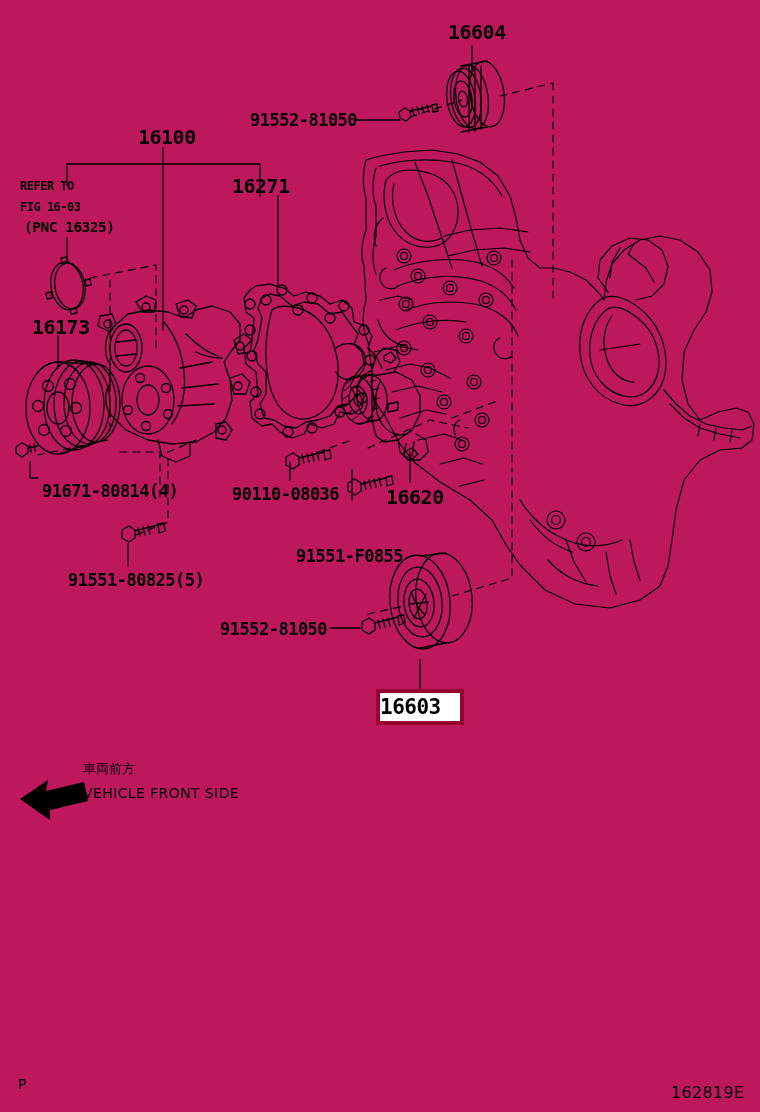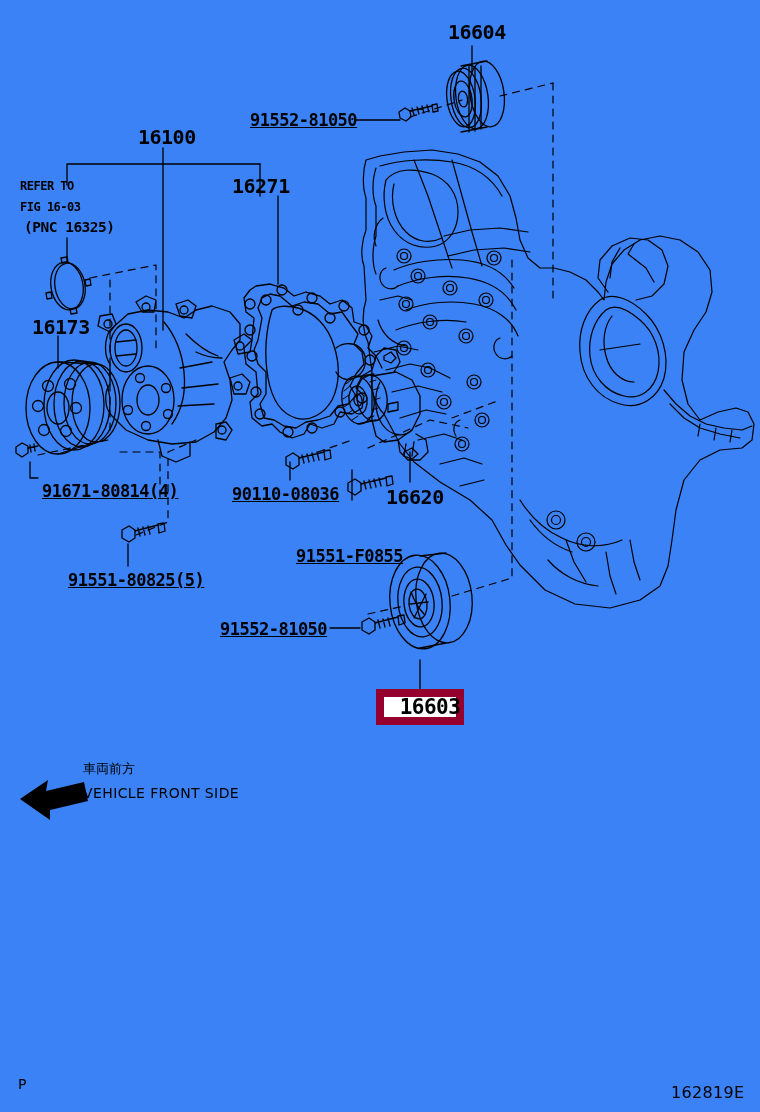--- a/index.html
+++ b/index.html
@@ -4,21 +4,21 @@
 <style>
   html, body {
     margin: 0;
     padding: 0;
     background: #ffffff;
   }
   #page {
     position: relative;
     width: 760px;
     height: 1112px;
-    background: #3b82f6;
+    background: #be185d;
     overflow: hidden;
     font-family: "DejaVu Sans Mono", "Liberation Mono", monospace;
   }
   #diagram-svg {
     position: absolute;
     left: 0; top: 0;
     width: 760px;
     height: 1112px;
   }
   .lbl {
@@ -28,40 +28,37 @@
     white-space: pre;
     letter-spacing: -0.5px;
   }
   .lbl-big {
     font-size: 20px;
     font-weight: bold;
   }
   .lbl-mid {
     font-size: 17px;
     font-weight: bold;
-    text-decoration: underline;
   }
   .lbl-ref {
     font-size: 12px;
     font-weight: bold;
     line-height: 21px;
   }
   .lbl-pnc {
     font-size: 14.5px;
     font-weight: bold;
   }
   .highlight-box {
     position: absolute;
-    border: 8px solid #0ea5e9;
+    border: 4px solid #0ea5e9;
     background: #ffffff;
     box-sizing: border-box;
     display: flex;
     align-items: center;
-    justify-content: center;
-    padding-left: 20px;
   }
   .highlight-box .txt {
     font-family: "DejaVu Sans Mono", "Liberation Mono", monospace;
     font-size: 21px;
     font-weight: bold;
     color: #000000;
     letter-spacing: -0.5px;
   }
   .front-jp {
     position: absolute;

